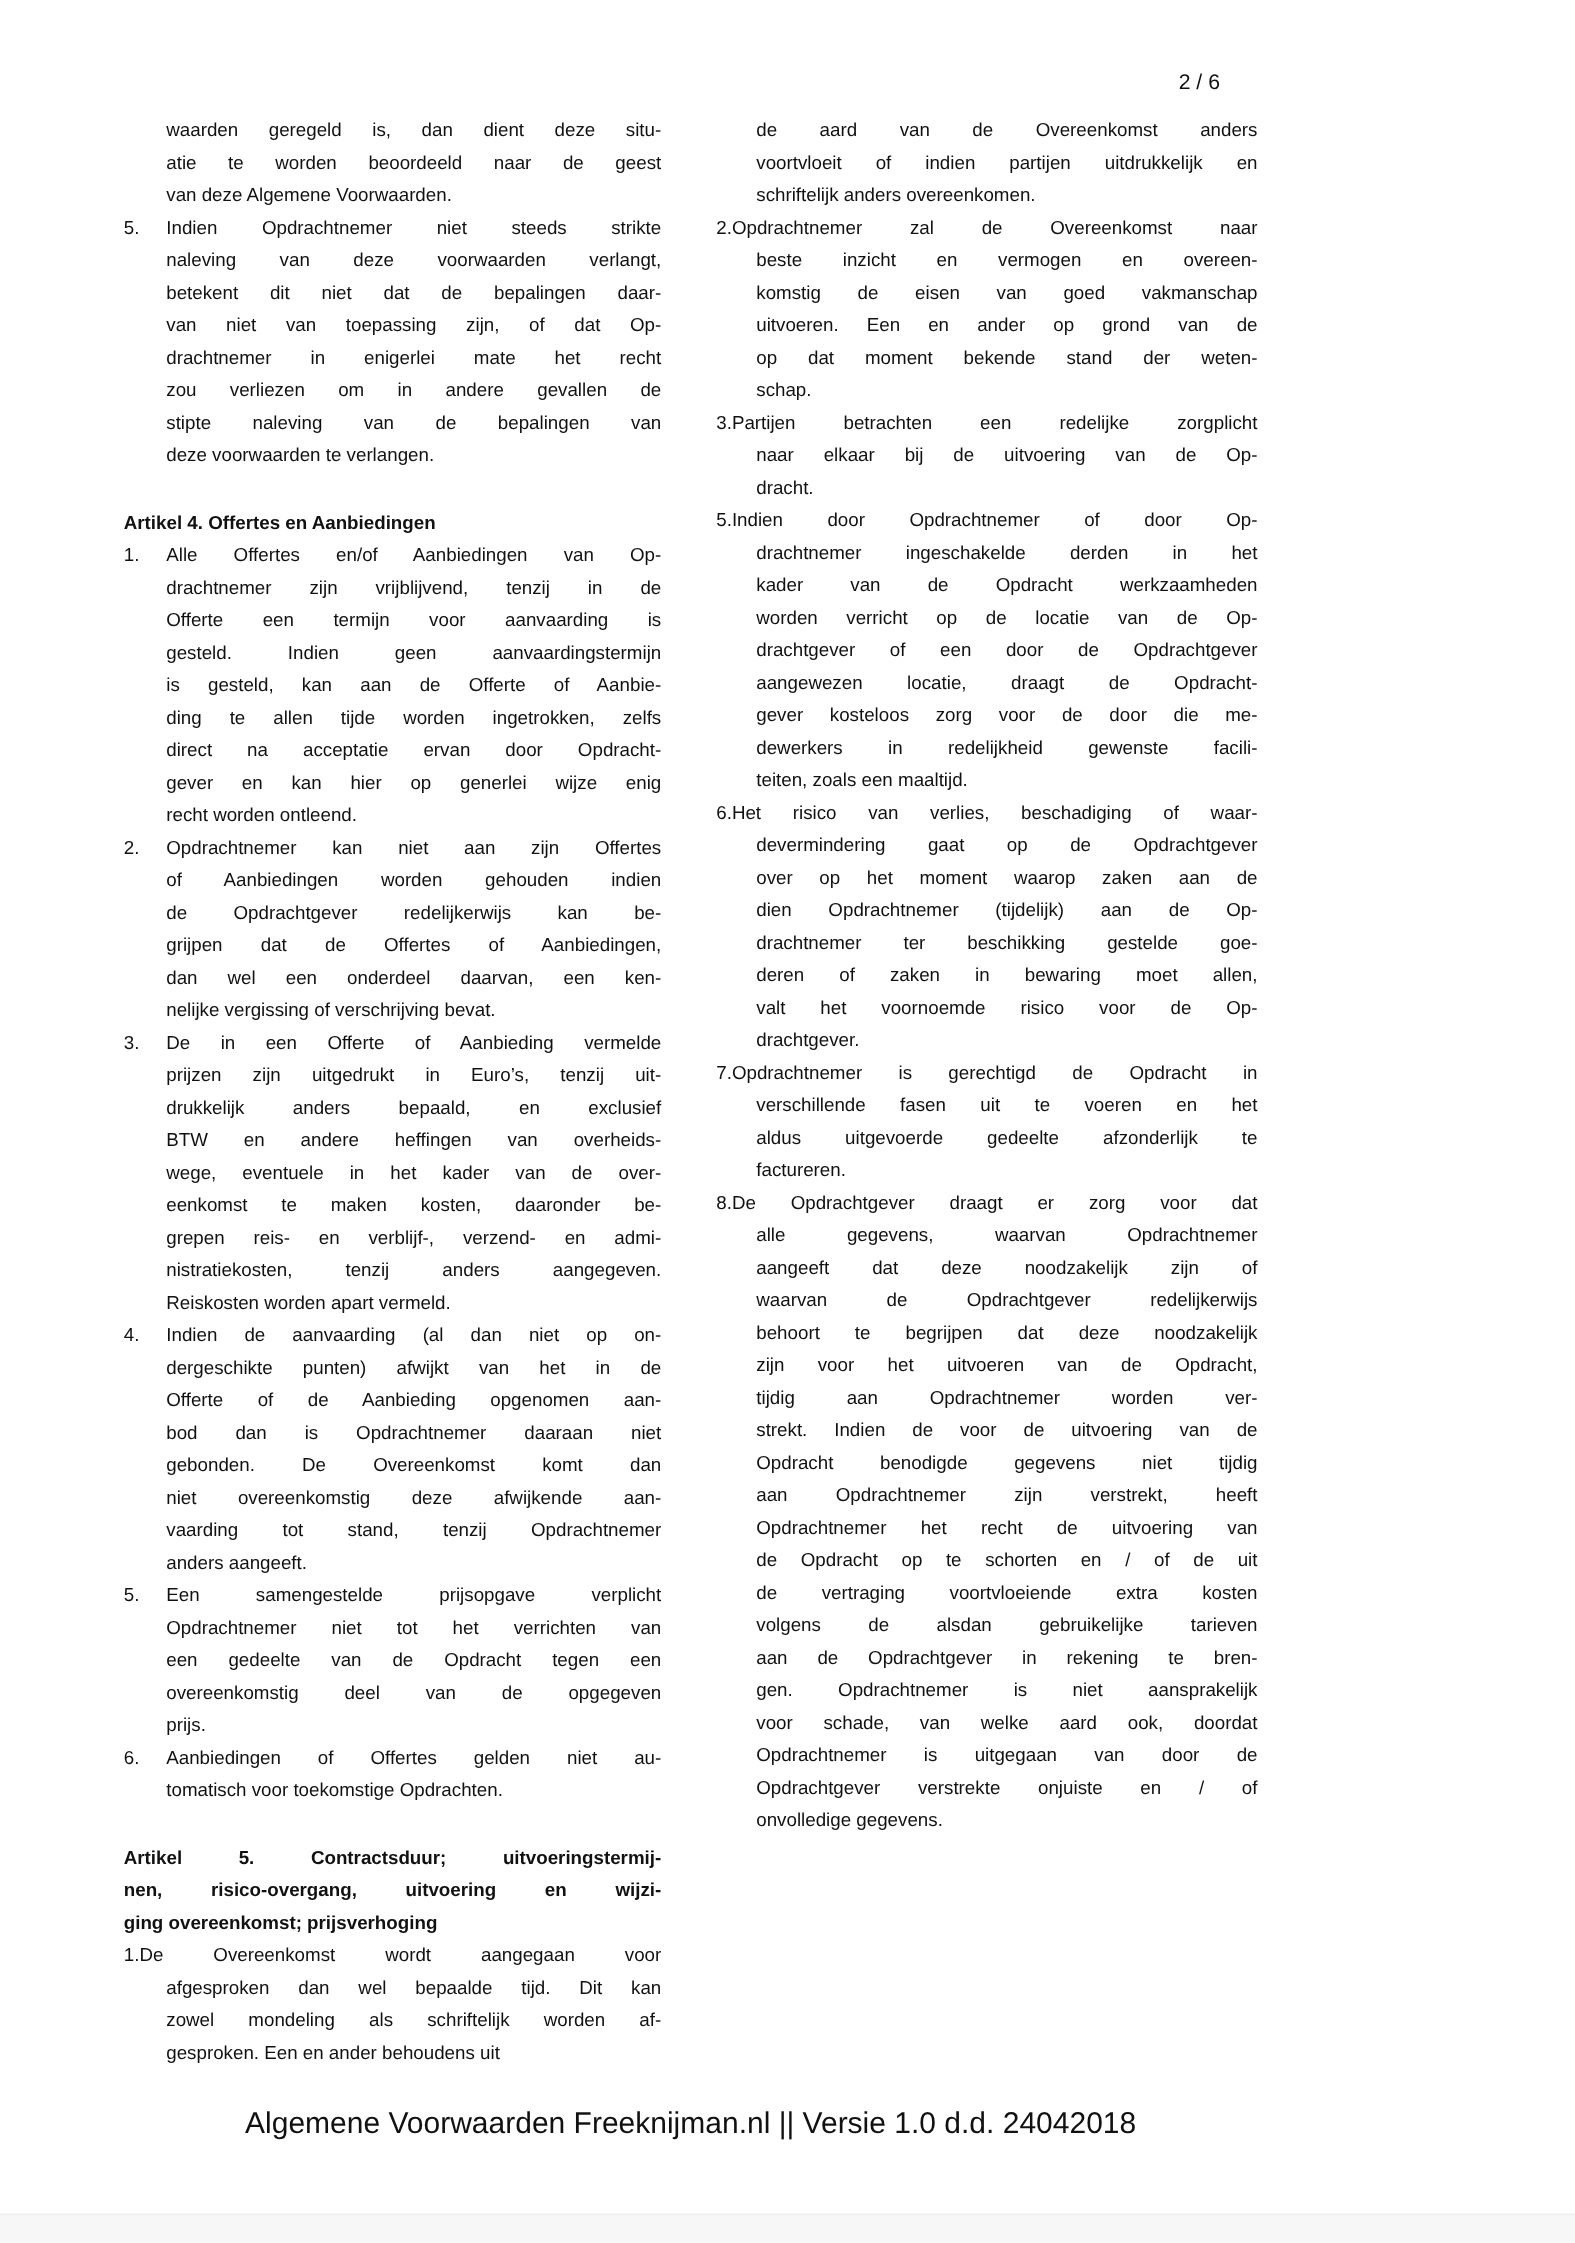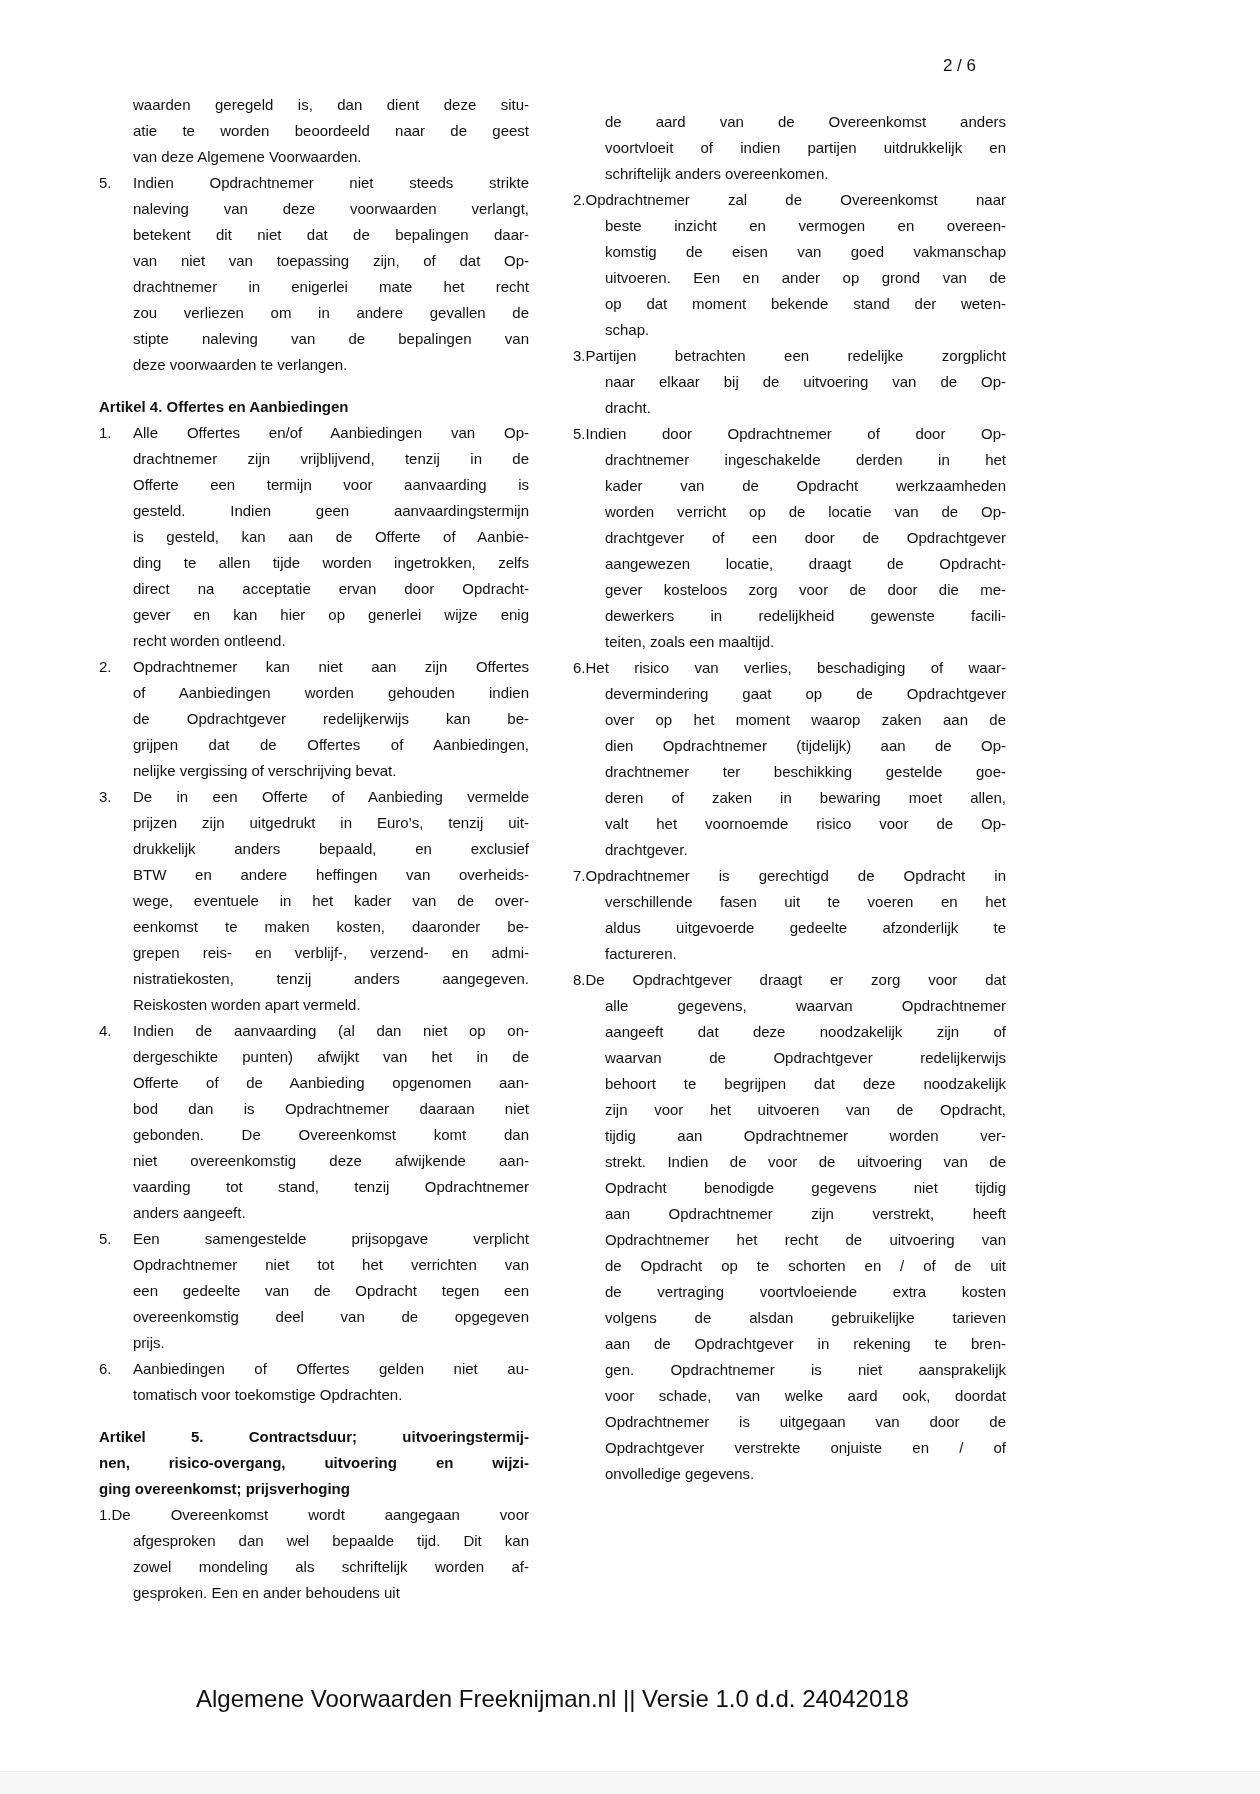--- a/index.html
+++ b/index.html
@@ -12,23 +12,23 @@
   .page { position:absolute; inset:0; }
   .page-number {
     position:absolute; top:56px; left:918px; width:58px;
     font-size:17px; text-align:right; white-space:nowrap;
   }
   .column {
     position:absolute; top:92px;
     font-size:15px; line-height:26px;
   }
   .column.left  { left:99px;  width:430px; --ind:34px; }
-  .column.right { left:573px; width:433px;margin-top:17px; --ind:32px; }
+  .column.right { left:573px; width:433px; --ind:32px; }
   .block { position:relative; padding-left:var(--ind); }
-  .block.heading { padding-left:0; font-weight:bold; margin-top:16px; }
+  .block.heading { padding-left:0; font-weight:bold; margin-top:28px; }
   .num { position:absolute; left:0; top:0; }
   .line { text-align:left; }
   .line.jl { text-align:justify; text-align-last:justify; }
   .block.item-attached .line.fl { margin-left:calc(-1 * var(--ind)); }
   .footer {
     position:absolute; top:1688px; left:99px; width:907px;
     font-size:24px; line-height:22px; text-align:center; color:#111;
   }
   .scan-edge-bottom {
     position:absolute; left:0; right:0; bottom:0; height:22px;
@@ -72,20 +72,21 @@
         <div class="line jl">direct na acceptatie ervan door Opdracht-</div>
         <div class="line jl">gever en kan hier op generlei wijze enig</div>
         <div class="line">recht worden ontleend.</div>
       </div>
       <div class="block item">
         <span class="num">2.</span>
         <div class="line jl">Opdrachtnemer kan niet aan zijn Offertes</div>
         <div class="line jl">of Aanbiedingen worden gehouden indien</div>
         <div class="line jl">de Opdrachtgever redelijkerwijs kan be-</div>
         <div class="line jl">grijpen dat de Offertes of Aanbiedingen,</div>
+        <div class="line jl">dan wel een onderdeel daarvan, een ken-</div>
         <div class="line">nelijke vergissing of verschrijving bevat.</div>
       </div>
       <div class="block item">
         <span class="num">3.</span>
         <div class="line jl">De in een Offerte of Aanbieding vermelde</div>
         <div class="line jl">prijzen zijn uitgedrukt in Euro’s, tenzij uit-</div>
         <div class="line jl">drukkelijk anders bepaald, en exclusief</div>
         <div class="line jl">BTW en andere heffingen van overheids-</div>
         <div class="line jl">wege, eventuele in het kader van de over-</div>
         <div class="line jl">eenkomst te maken kosten, daaronder be-</div>

